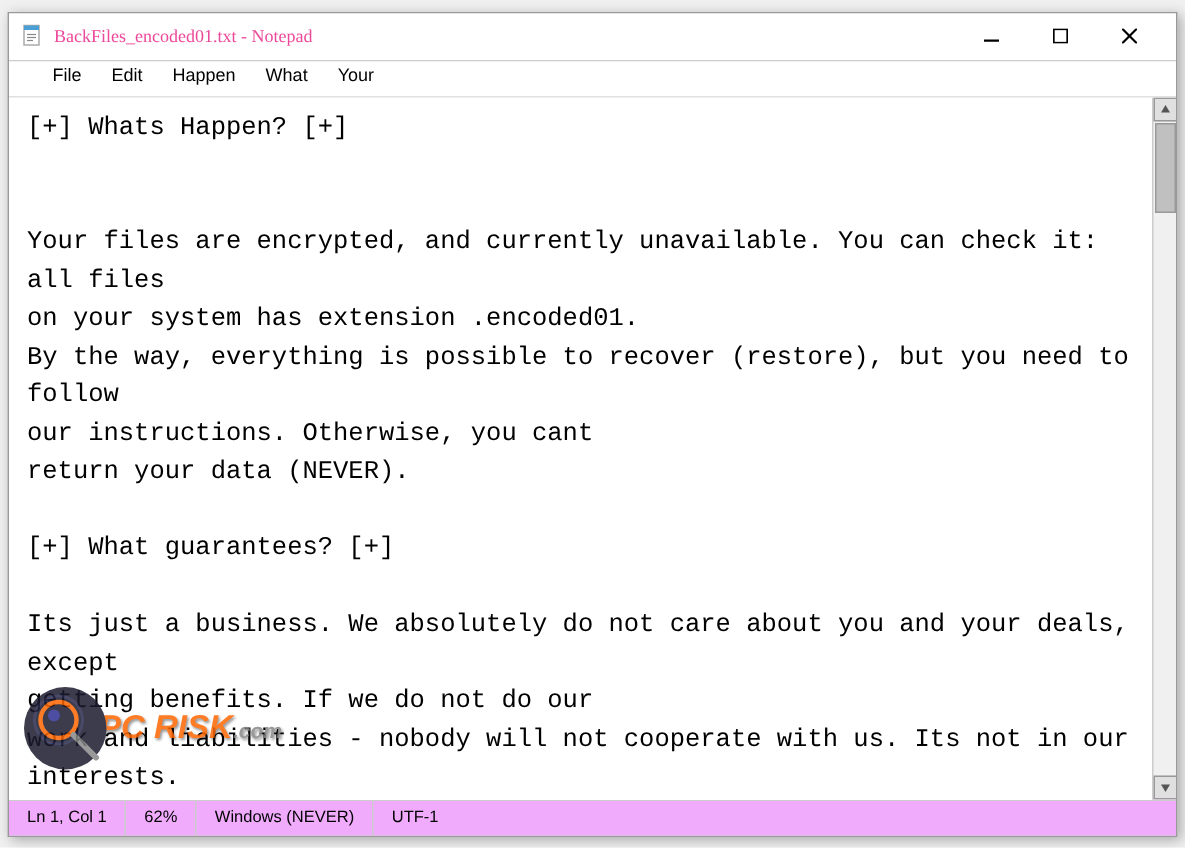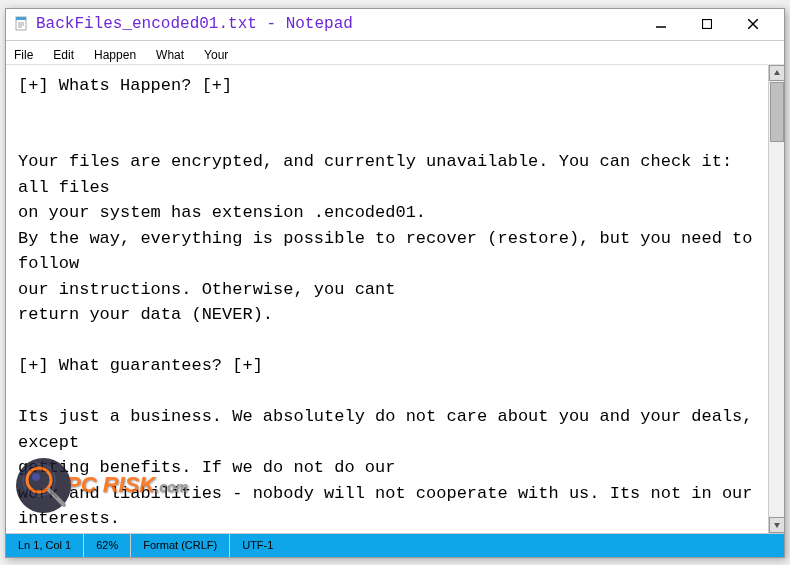--- a/index.html
+++ b/index.html
@@ -50,23 +50,23 @@
       justify-content: center;
     }
 
     .title-bar-icon svg {
       width: 16px;
       height: 16px;
     }
 
     .title-bar-text {
       flex: 1;
-      font-family: Liberation Mono, monospace;
-      font-size: 16px;
-      color: #6d28d9;
+      font-family: Liberation Serif, serif;
+      font-size: 12px;
+      color: #ec4899;
     }
 
     .title-bar-buttons {
       display: flex;
       gap: 0;
     }
 
     .title-btn {
       width: 46px;
       height: 32px;
@@ -83,22 +83,22 @@
 
     .title-btn svg {
       width: 10px;
       height: 10px;
     }
 
     .menu-bar {
       background: #fff;
       height: 24px;
       display: flex;
-      align-items: flex-end;
-      padding: 0 0;
+      align-items: flex-start;
+      padding: 0 21px;
       border-bottom: 1px solid #e0e0e0;
       font-family: 'Segoe UI', Arial, sans-serif;
       font-size: 12px;
       gap: 4px;
     }
 
     .menu-item {
       padding: 2px 8px;
       cursor: pointer;
       border-radius: 2px;
@@ -153,21 +153,21 @@
       left: 0;
       width: 14px;
       height: 60px;
       background: #c0c0c0;
       border: 1px solid #999;
       margin: 1px;
     }
 
     .status-bar {
       height: 24px;
-      background: #0ea5e9;
+      background: #f0abfc;
       border-top: 1px solid #ccc;
       display: flex;
       align-items: center;
       font-family: 'Segoe UI', Arial, sans-serif;
       font-size: 11px;
       color: #000;
     }
 
     .status-section {
       padding: 0 12px;
@@ -313,16 +313,16 @@
           <line x1="30" y1="30" x2="45" y2="45" stroke="#888" stroke-width="4" stroke-linecap="round"></line>
         </svg>
       </div>
       <span class="watermark-text">PC RISK<span style="color:#888;font-size:14px">.com</span></span>
     </div>
   </div>
 
   <div class="status-bar">
     <div class="status-section">Ln 1, Col 1</div>
     <div class="status-section">62%</div>
-    <div class="status-section">Format (CRLF)</div>
+    <div class="status-section">Windows (NEVER)</div>
     <div class="status-section">UTF-1</div>
   </div>
 </div>
 
 </body></html>

